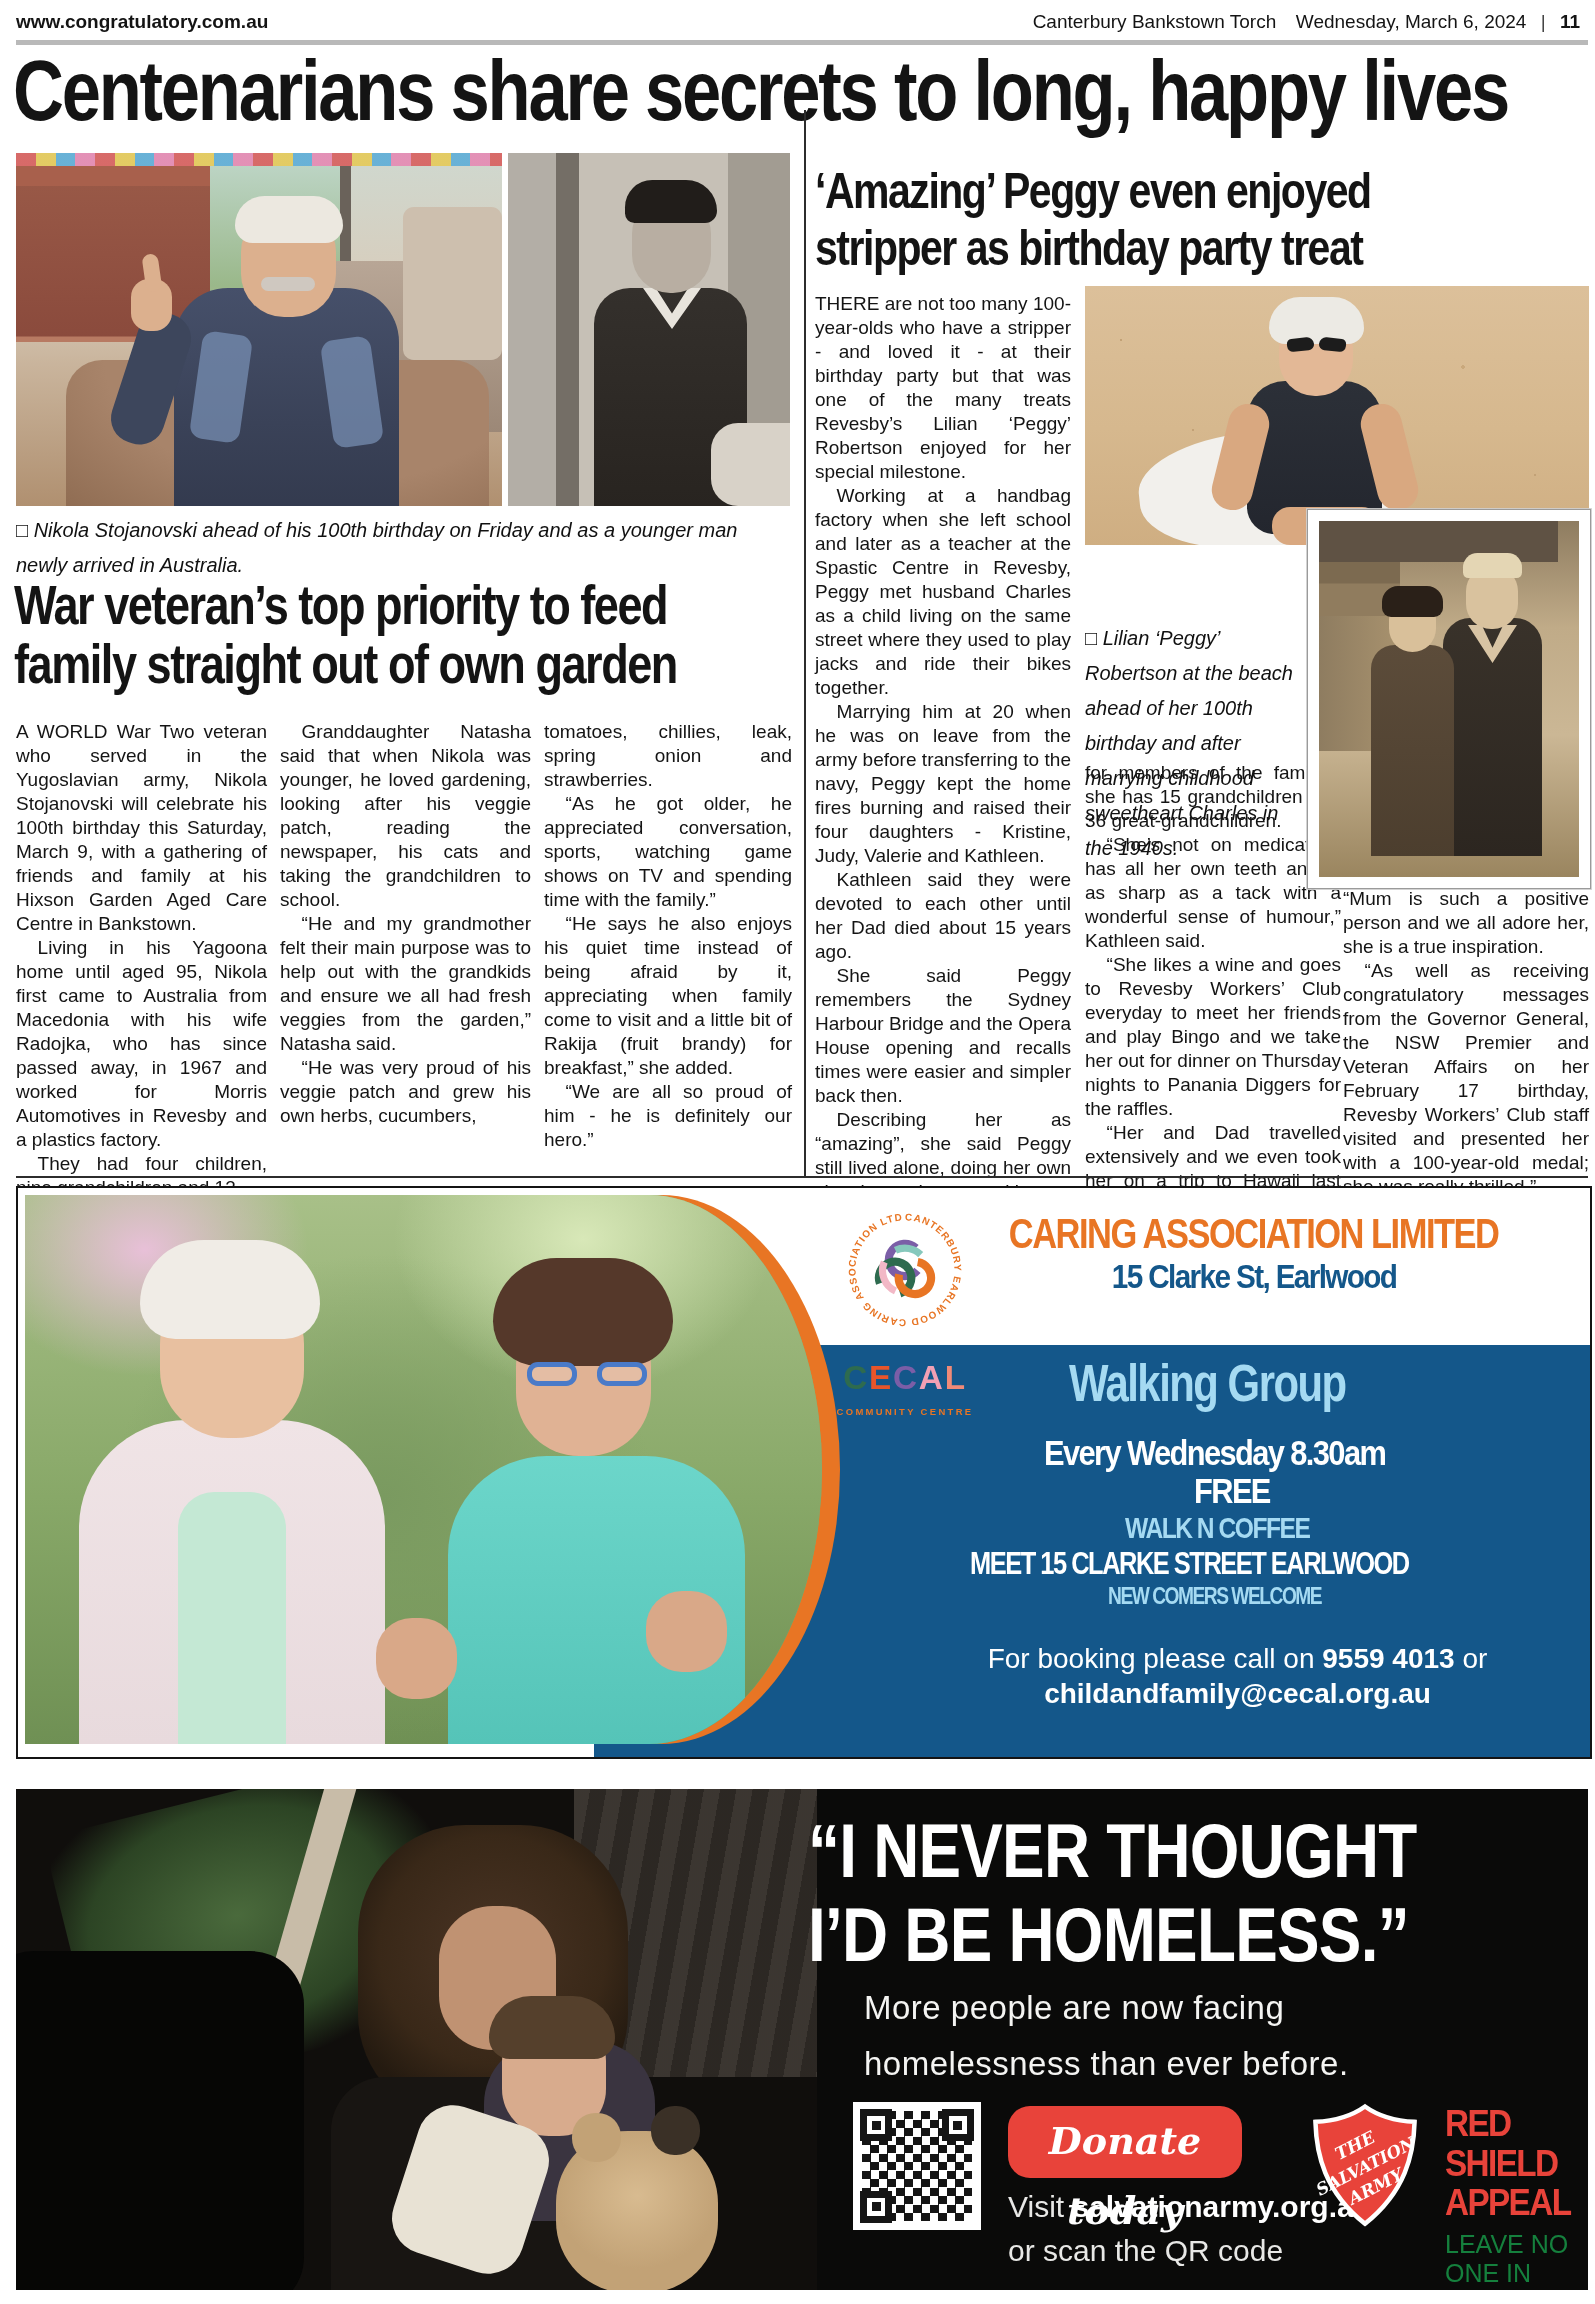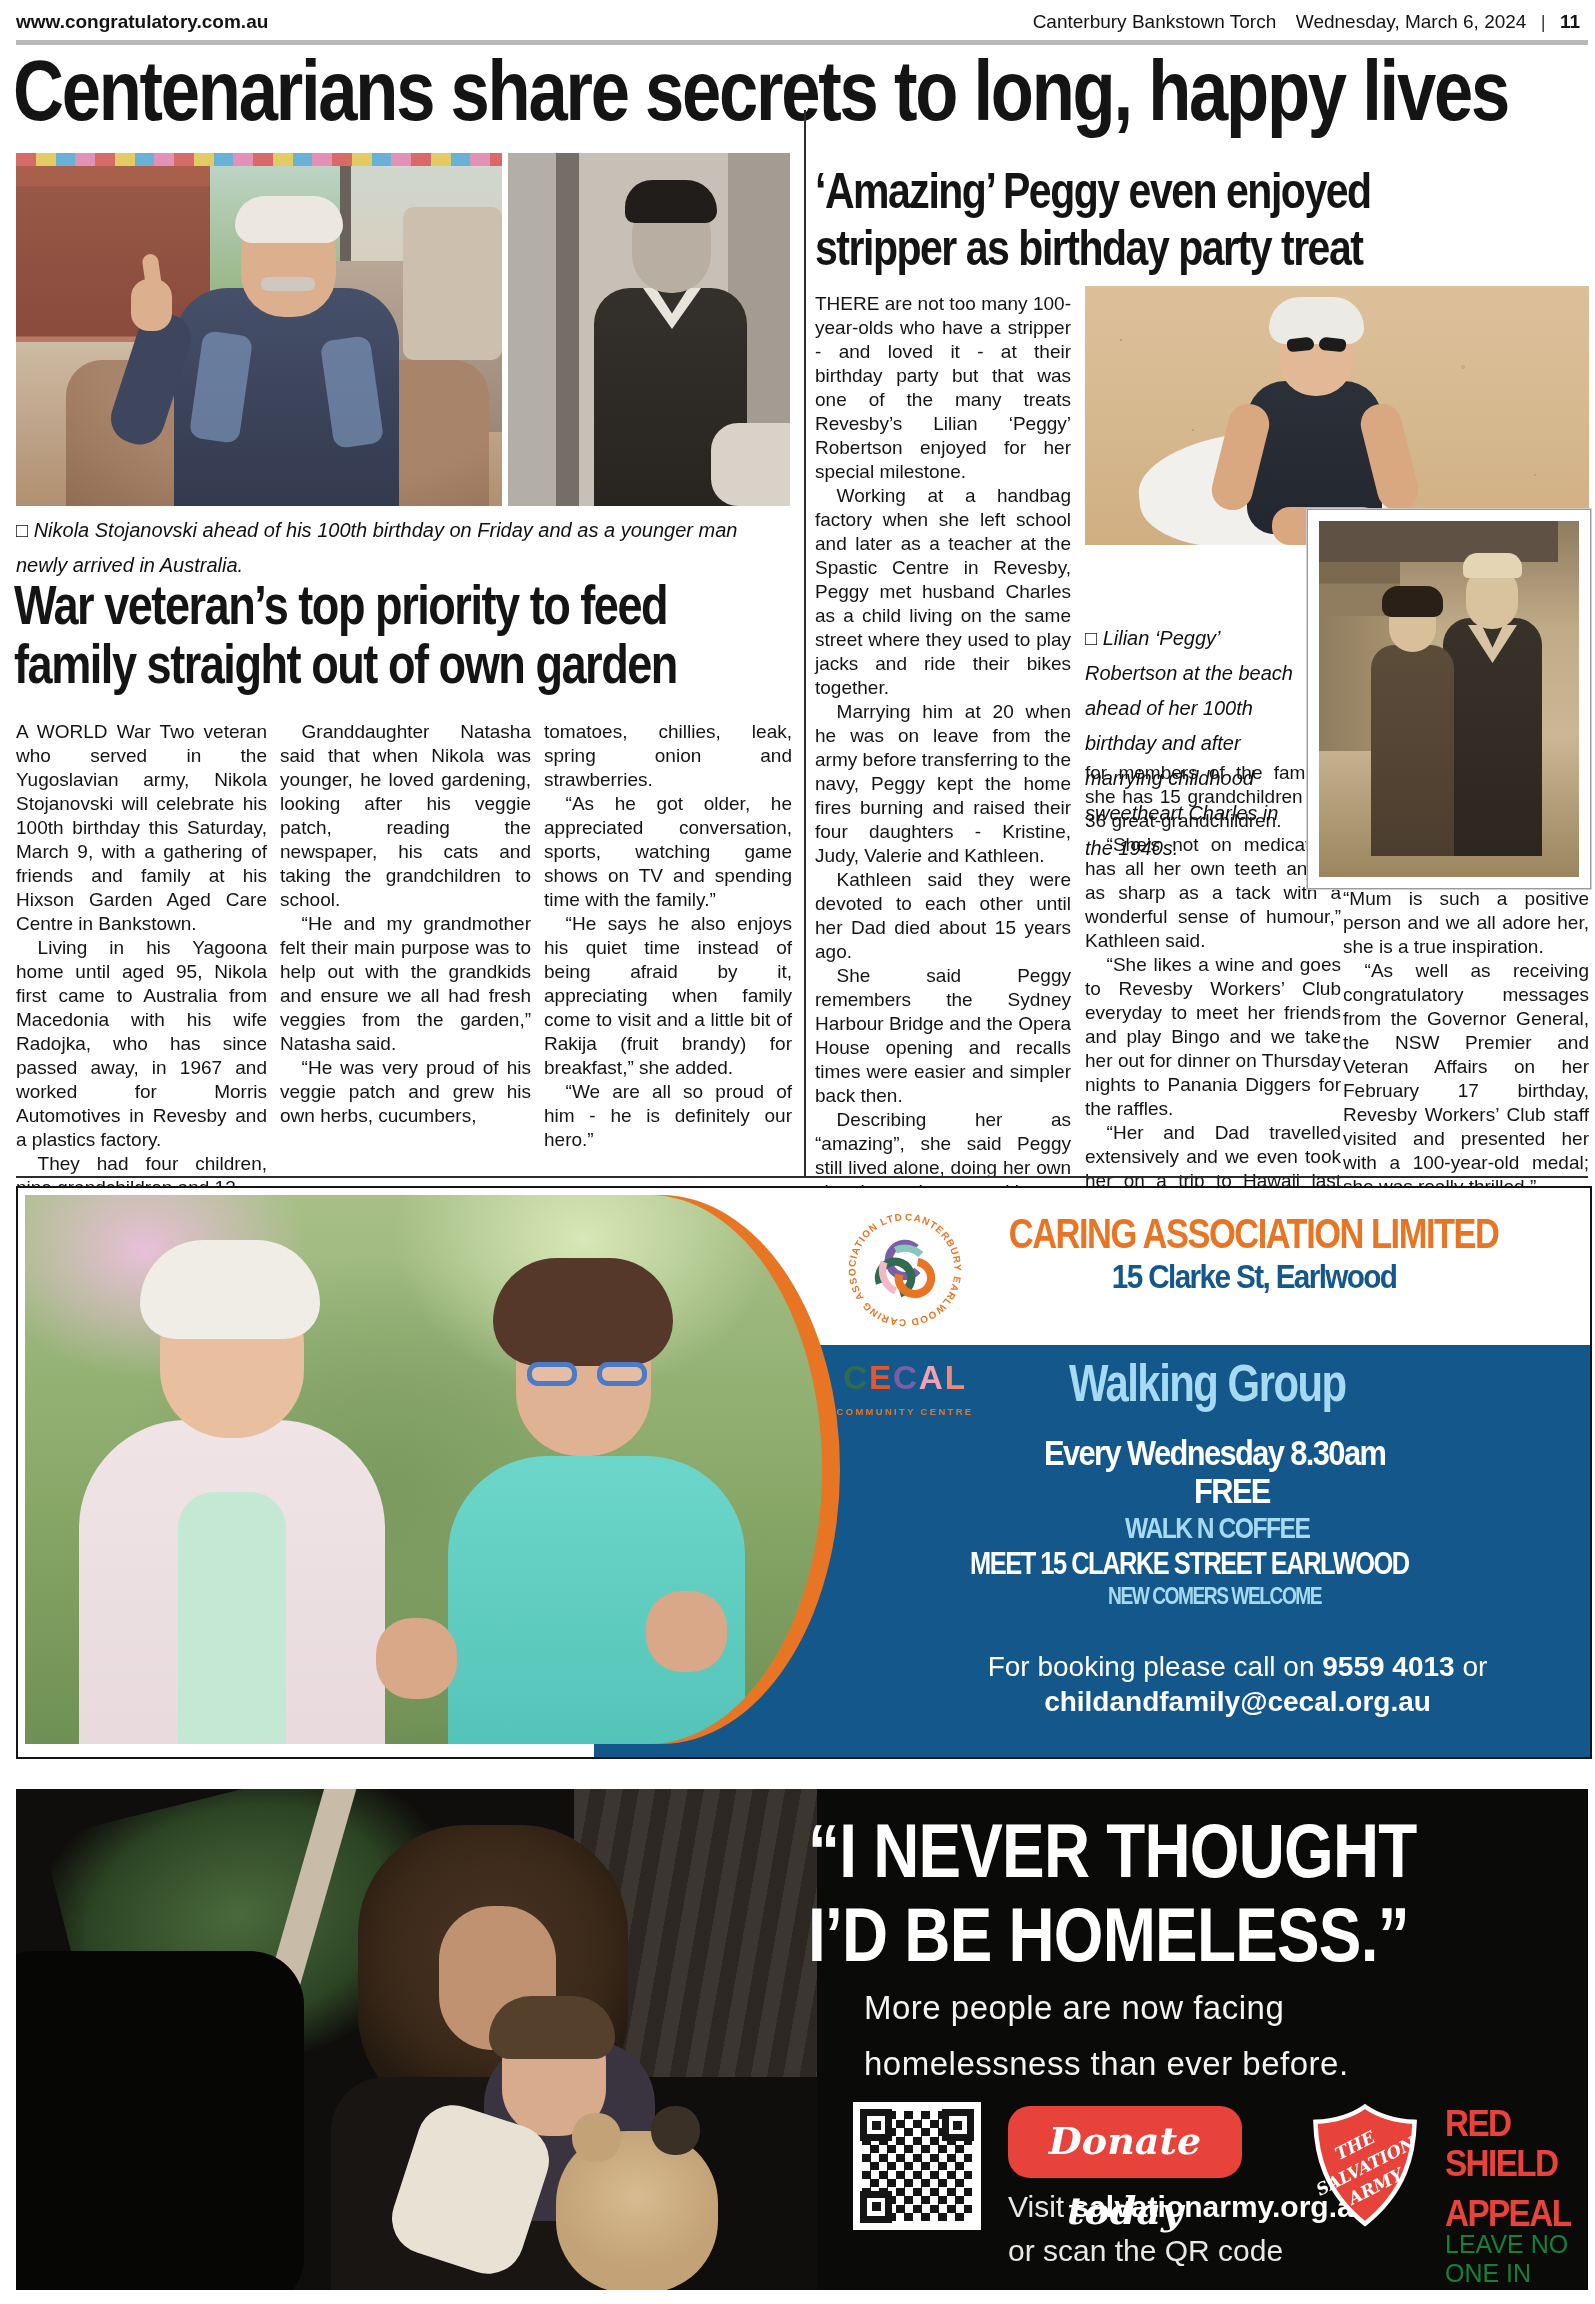--- a/index.html
+++ b/index.html
@@ -41,21 +41,21 @@
   .cecal-head .cxc{transform-origin:center;}
   .cecal-addr{color:#14578a;font-size:33px;line-height:41px;letter-spacing:-0.9px;}
   .cecal-bluetext{position:absolute;left:900px;top:1357px;width:675px;text-align:center;color:#fff;}
   .lblue{color:#a5daf2;}
   .wg{font-size:51px;line-height:54px;}
   .cec-b1{font-size:35px;line-height:38px;margin-top:23.4px;}
   .cec-b2{font-size:35px;line-height:38px;}
   .cec-b3{font-size:30px;line-height:36px;}
   .cec-b4{font-size:31px;line-height:36px;}
   .cec-b5{font-size:23.4px;line-height:29px;}
-  .cec-book{font-size:28px;line-height:35px;margin-top:38px;font-weight:normal;letter-spacing:0;}
+  .cec-book{font-size:28px;line-height:35px;margin-top:30px;font-weight:normal;letter-spacing:0;}
   .cec-book b{font-weight:bold;}
   
   .salvos{left:16px;top:1789px;width:1572px;height:501px;background:#0a0a09;overflow:hidden;color:#fff;}
   .sal-hl{font-size:76px;line-height:83px;letter-spacing:-0.9px;transform:scaleX(0.84);transform-origin:left center;}
   .sal-sub{font-size:33px;line-height:56px;font-weight:normal;color:#f4f4f2;letter-spacing:0.5px;}
   .donate{position:absolute;background:#e8433a;color:#fff;text-align:center;
           font-family:"DejaVu Serif",serif;font-style:italic;font-weight:bold;border-radius:22px;}
   .visit{font-size:30px;color:#e8e8e6;font-weight:normal;}
   .visit b{font-weight:bold;color:#fff;}
   .rsa{color:#e8433a;font-weight:bold;font-size:37px;line-height:40px;letter-spacing:-0.5px;}
@@ -302,19 +302,19 @@
       <path d="M61 5 C75 15 93 21 116 22 C115 58 106 99 61 135 C16 99 7 58 6 22 C29 21 47 15 61 5 Z" fill="#e8433a" stroke="#fff" stroke-width="5"></path>
       <g transform="rotate(-27 61 70)" fill="#fff" font-family="DejaVu Serif, serif" font-style="italic" font-weight="bold" text-anchor="middle">
         <text x="61" y="52" font-size="19">THE</text>
         <text x="61" y="78" font-size="18.5">SALVATION</text>
         <text x="61" y="103" font-size="19">ARMY</text>
       </g>
     </svg>
 
     <div class="abs rsa" style="left:1429px;top:315px;"><span class="cx" style="transform:scaleX(0.9);">RED</span></div>
     <div class="abs rsa" style="left:1429px;top:355px;"><span class="cx" style="transform:scaleX(0.9);">SHIELD</span></div>
-    <div class="abs rsa" style="left:1429px;top:394px;margin-top:11px;"><span class="cx" style="transform:scaleX(0.9);">APPEAL</span></div>
+    <div class="abs rsa" style="left:1429px;top:394px;"><span class="cx" style="transform:scaleX(0.9);">APPEAL</span></div>
     <div class="abs leave" style="left:1429px;top:441px;">LEAVE NO</div>
     <div class="abs leave" style="left:1429px;top:470px;">ONE IN NEED</div>
   </div>
 
 </div>
 
 
 </body></html>

